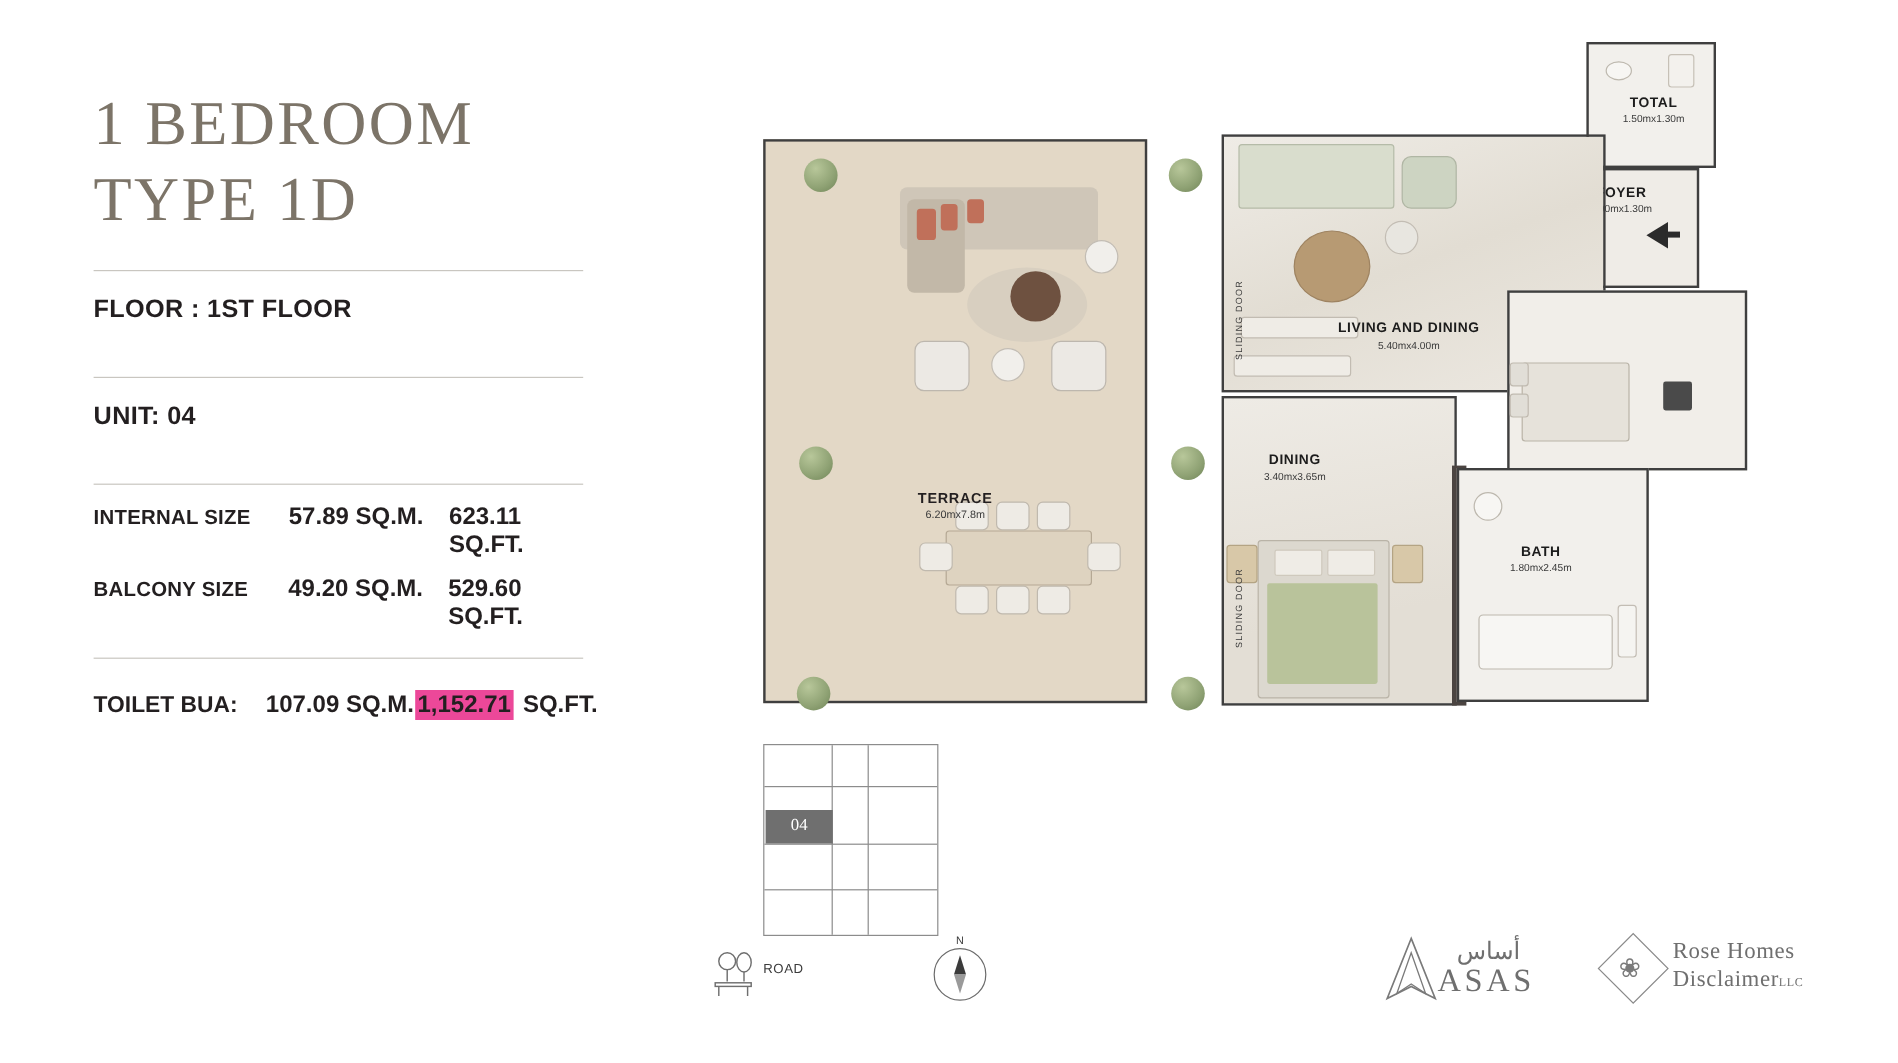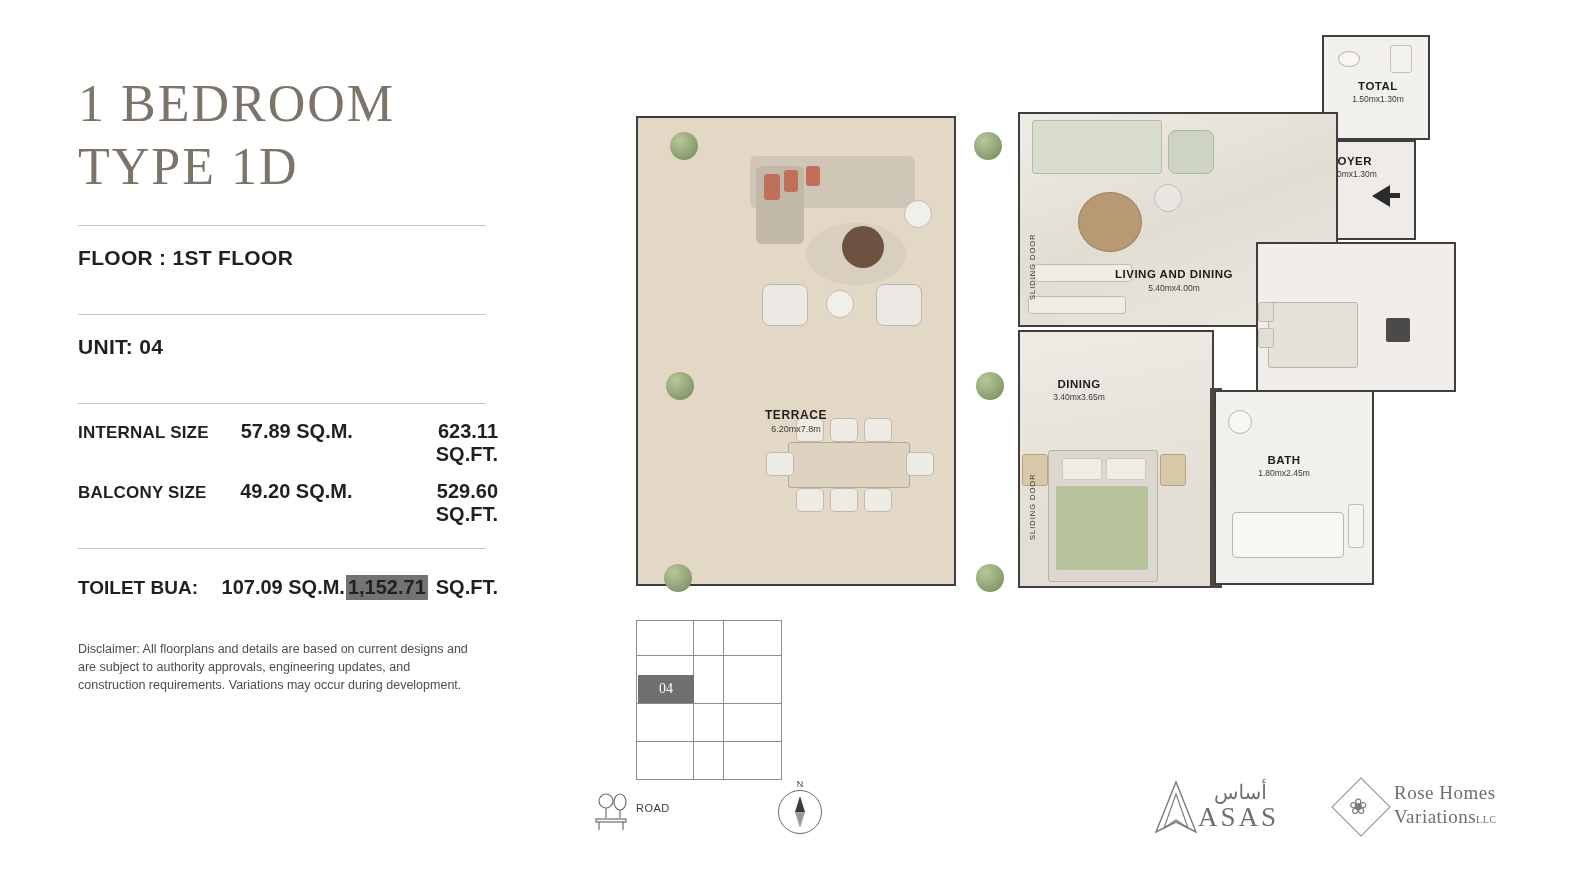--- a/index.html
+++ b/index.html
@@ -59,34 +59,33 @@
   }
   .size-sqm {
     width: 138px;
     font-size: 20px;
     font-weight: bold;
     text-align: left;
   }
   .size-sqft {
     font-size: 20px;
     font-weight: bold;
-    text-align: right;
   }
 
   .total-row {
     display: flex;
     align-items: baseline;
     margin-top: 26px;
     font-size: 20px;
     font-weight: bold;
   }
   .total-label { width: 150px; font-size: 19px; }
   .total-sqm { width: 130px; }
   .total-highlight {
-    background: #737373;
+    background: #ec4899;
     padding: 1px 2px;
   }
   .total-unit { margin-left: 8px; }
 
   .disclaimer {
     margin-top: 40px;
     font-size: 12.5px;
     line-height: 1.45;
     color: #4d4d4d;
     width: 400px;
@@ -391,21 +390,20 @@
 
   <div class="rule" style="margin-top:22px;"></div>
 
   <div class="total-row">
     <div class="total-label">TOILET BUA:</div>
     <div class="total-sqm">107.09  SQ.M.</div>
     <div class="total-highlight">1,152.71</div>
     <div class="total-unit">SQ.FT.</div>
   </div>
 
-  <div class="disclaimer">Disclaimer: All floorplans and details are based on current designs and are subject to authority approvals, engineering updates, and construction requirements. Variations may occur during development.</div>
 </div>
 
 <div class="plan">
 
   <div class="terrace">
     <div class="tree" style="left:32px; top:14px;"></div>
     <div class="tree" style="left:336px; top:14px;"></div>
     <div class="tree" style="left:28px; top:254px;"></div>
     <div class="tree" style="left:338px; top:254px;"></div>
     <div class="tree" style="left:26px; top:446px;"></div>
@@ -536,15 +534,15 @@
   </svg>
   <div class="asas-arabic">أساس</div>
   <div class="asas-text">ASAS</div>
 </div>
 
 <div class="logo-rose">
   <div class="rose-diamond"></div>
   <div class="rose-glyph">❀</div>
   <div class="rose-line1">Rose Homes</div>
   <div class="rose-line2">
-    <span>Variations</span><span class="rose-llc">LLC</span>
+    <span>Disclaimer</span><span class="rose-llc">LLC</span>
   </div>
 </div>
 
 </body></html>

